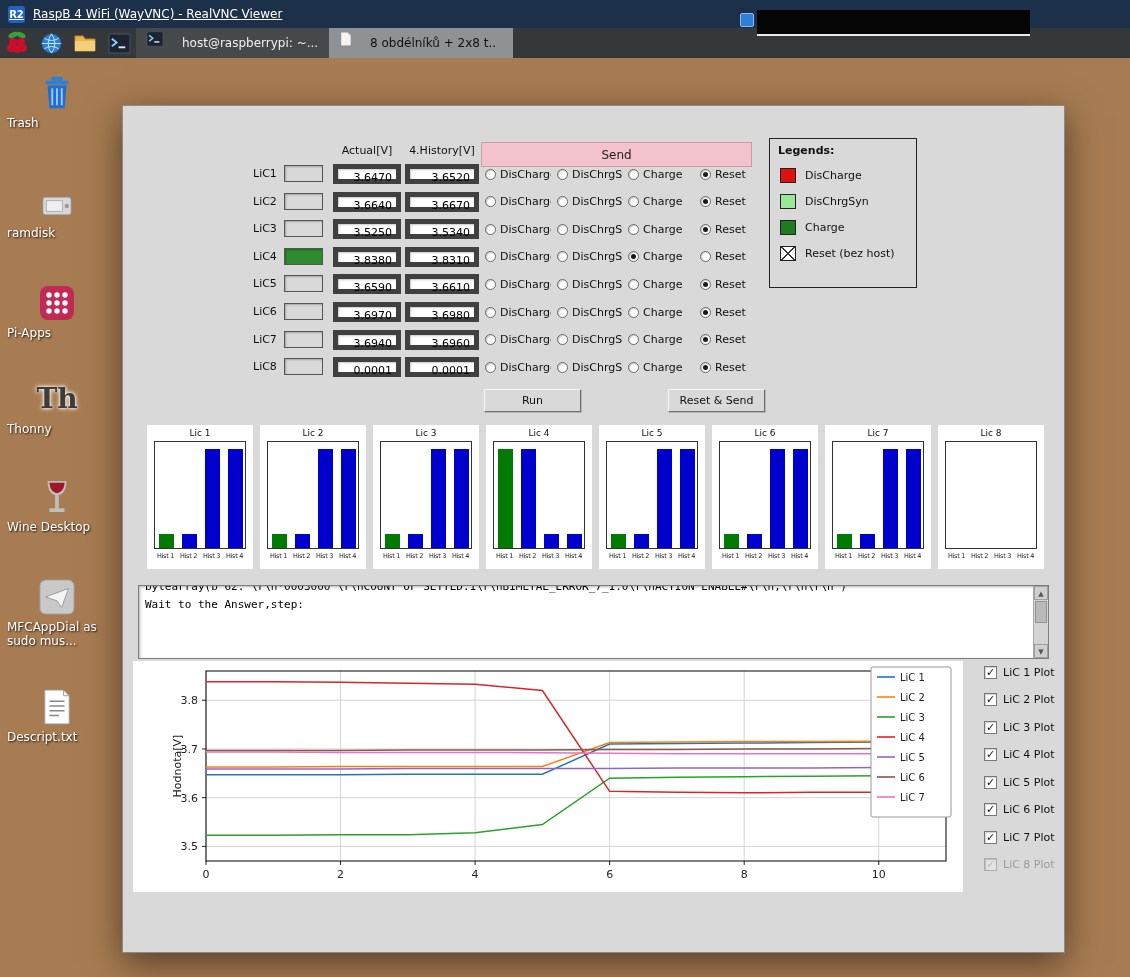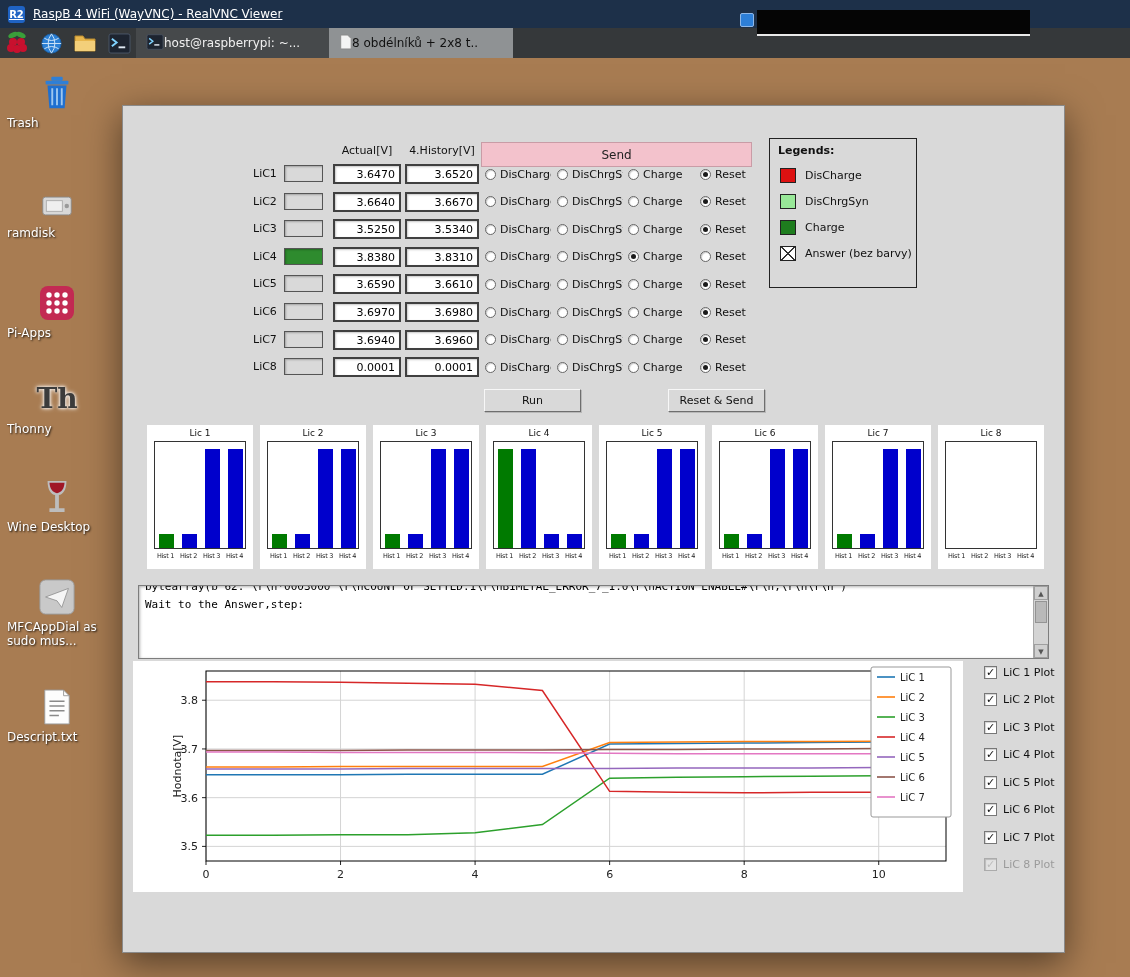--- a/index.html
+++ b/index.html
@@ -9,21 +9,21 @@
   
   .vnc-titlebar { position:absolute; left:0; top:0; width:1130px; height:28px; background:#1d3049;
     display:flex; align-items:center; gap:8px; padding-left:8px; color:#fff; font-size:12px;text-decoration:underline; }
   .vnc-logo { width:17px; height:17px; background:#1f63c4; border-radius:3px; color:#fff; font-size:10px;
     font-weight:bold; display:flex; align-items:center; justify-content:center; }
 
   
   .taskbar { position:absolute; left:0; top:28px; width:1130px; height:30px; background:#35383a;
     display:flex; align-items:center; }
   .tb-icon { display:flex; align-items:center; justify-content:center; width:34px; height:30px; }
-  .task-btn { height:30px; display:flex; align-items:center; gap:0; padding:0 10px; font-size:12px;
+  .task-btn { height:30px; display:flex; align-items:flex-end; gap:18px; padding:8px 10px; font-size:12px;
     overflow:hidden; white-space:nowrap; }
   .task-btn.dark { background:#46494b; color:#f0f0f0; width:193px; }
   .task-btn.light { background:#8f9294; color:#111; width:184px; }
 
   .tray-overlay { position:absolute; left:757px; top:10px; width:273px; height:26px; background:#050505;
     border-bottom:2px solid #e9e9e9; }
   .tray-blue { position:absolute; left:740px; top:13px; width:14px; height:14px; background:#2d7fd8;
     border-radius:2px; border:1px solid #8fb8e8; }
 
   
@@ -53,21 +53,21 @@
     font-size:11px; color:#111; }
   .sw { width:16px; height:15px; border:1px solid #222; }
   .sw.crossed { background:
       linear-gradient(45deg, transparent 45%, #333 45%, #333 55%, transparent 55%),
       linear-gradient(-45deg, transparent 45%, #333 45%, #333 55%, transparent 55%), #fff; }
 
   .lic-row { position:absolute; left:0; height:20px; width:943px;padding-left:44px; }
   .lic-label { position:absolute; left:130px; top:3px; font-size:11px; color:#111; }
   .status-box { position:absolute; left:161px; top:1px; width:39px; height:17px; background:#d9d9d9;
     border:1px solid #555; box-shadow:inset 1px 1px 2px rgba(0,0,0,.25); }
-  .entry { position:absolute; top:0; height:20px; background:#fff; border:2px solid #404040;
+  .entry { position:absolute; top:0; height:20px; background:#fff; border:5px solid #404040;
     box-shadow:inset 1px 1px 2px rgba(0,0,0,.22); font-size:11px; color:#000; text-align:right;
     line-height:18px; padding:0 4px; }
   .entry-a { left:210px; width:68px; }
   .entry-h { left:282px; width:74px; }
   .ropt { position:absolute; top:2px; display:flex; align-items:center; gap:4px; height:16px; }
   .radio { width:11px; height:11px; border-radius:50%; background:#fff; border:1px solid #666;
     box-shadow:inset 1px 1px 1px rgba(0,0,0,.2); flex:0 0 auto; }
   .radio.sel::after { content:''; display:block; width:5px; height:5px; margin:2px; border-radius:50%; background:#1a1a1a; }
   .rlbl { font-size:11px; color:#111; white-space:nowrap; overflow:hidden; display:inline-block; }
 
@@ -269,21 +269,21 @@
           <div class="legend-item" style="top: 53px;">
             <span class="sw" style="background: rgb(152, 232, 152);"></span>
             <span>DisChrgSyn</span>
           </div>
           <div class="legend-item" style="top: 79px;">
             <span class="sw" style="background: rgb(30, 125, 30);"></span>
             <span>Charge</span>
           </div>
           <div class="legend-item" style="top: 105px;">
             <span class="sw crossed"></span>
-            <span>Answer (bez barvy)</span>
+            <span>Reset (bez host)</span>
           </div>
         </div>
     </div>
 
     <div id="rows">
         <div class="lic-row" style="top: 58px;">
           <span class="lic-label">LiC1</span>
           <div class="status-box" style="background: rgb(217, 217, 217);"></div>
           <div class="entry entry-a">3.6470</div>
           <div class="entry entry-h">3.6520</div>

